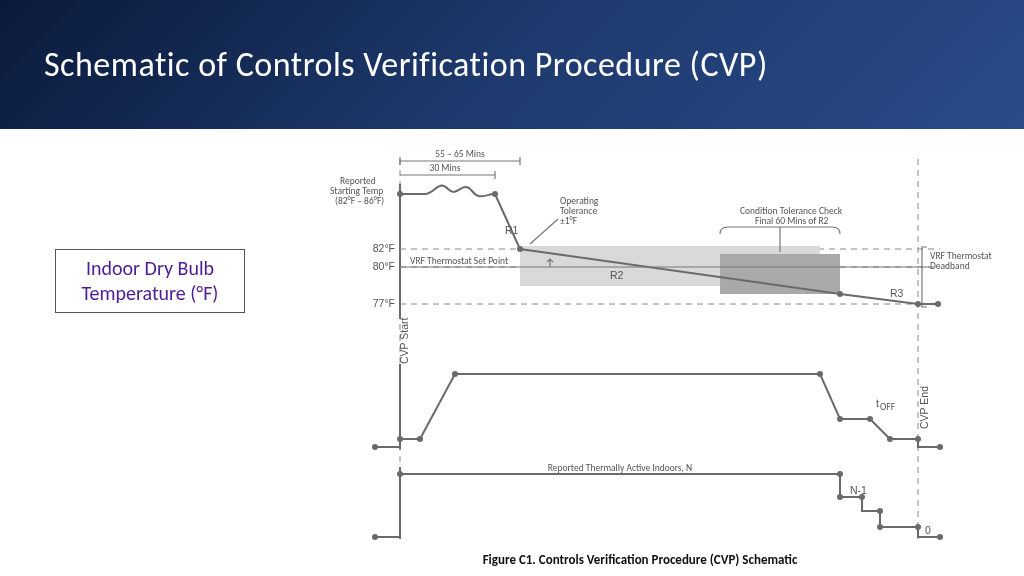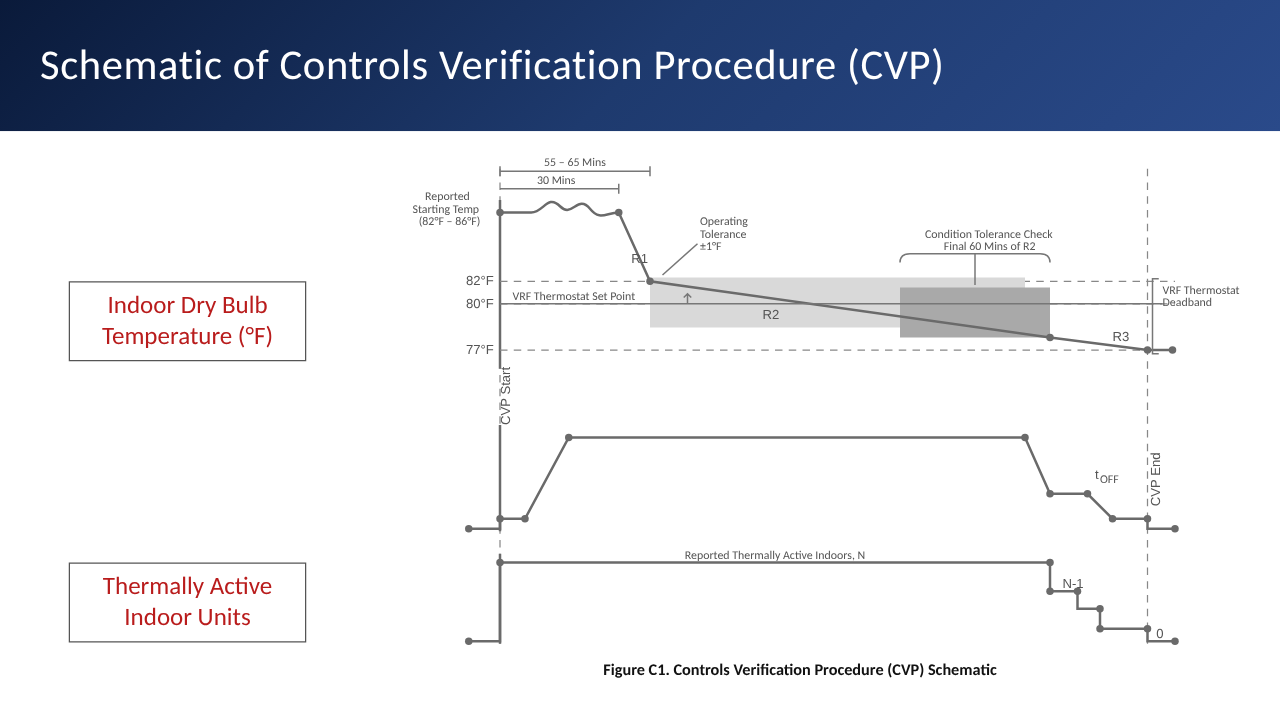--- a/index.html
+++ b/index.html
@@ -1,20 +1,20 @@
 <!DOCTYPE html>
 <html><head>
 <meta charset="utf-8">
 <style>
   * { margin:0; padding:0; box-sizing:border-box; }
   body { width:1024px; height:576px; font-family:"Segoe UI","Calibri",Arial,sans-serif; background:#fff; overflow:hidden; }
-  .header { height:105px; background:linear-gradient(135deg,#0a1a3a 0%,#1e3a6e 50%,#2a4a8a 100%); display:flex; align-items:center; padding-left:32px; }
+  .header { height:129px; background:linear-gradient(135deg,#0a1a3a 0%,#1e3a6e 50%,#2a4a8a 100%); display:flex; align-items:center; padding-left:44px; }
   .header h1 { color:#fff; font-size:34px; font-weight:400; letter-spacing:.5px; }
   .content { position:relative; width:1024px; height:471px; background:#fff; }
-  .side-label { position:absolute; left:150px; border:1px solid #555; font-size:20px; text-align:center; line-height:1.25; padding:6px 12px; background:#fff; transform:translateX(-50%); color:#b91c1c; }
+  .side-label { position:absolute; left:150px; border:1px solid #555; font-size:20px; text-align:center; line-height:1.25; padding:6px 12px; background:#fff; transform:translateX(-50%); color:#4c1d95; }
   #lbl1 { top:120px; width:190px; }
   #lbl2 { top:250px; width:150px; }
   #lbl3 { top:345px; width:190px; }
   svg { position:absolute; left:280px; top:10px; }
   .axis,.line { stroke:#6a6a6a; stroke-width:2; fill:none; }
   .thin { stroke:#777; stroke-width:1.2; fill:none; }
   .dash { stroke:#888; stroke-width:1; stroke-dasharray:6 5; fill:none; }
   .dot { fill:#6a6a6a; }
   .t { font-size:10.5px; fill:#555; font-family:Arial,sans-serif; }
   .ts { font-size:9.5px; fill:#555; }
@@ -25,21 +25,20 @@
 </head>
 <body>
 
 <div class="header">
   <h1>Schematic of Controls Verification Procedure (CVP)</h1>
 </div>
 
 <div class="content">
 
   <div id="lbl1" class="side-label">Indoor Dry Bulb Temperature (°F)</div>
-  <div id="lbl3" class="side-label">Thermally Active Indoor Units</div>
 
   <svg width="720" height="440">
 
     <line class="dash" x1="120" y1="20" x2="120" y2="400"></line>
     <line class="dash" x1="638" y1="20" x2="638" y2="400"></line>
 
     <g>
       <line class="axis" x1="120" y1="45" x2="120" y2="180"></line>
 
       <line class="dash" x1="120" y1="110" x2="660" y2="110"></line>

